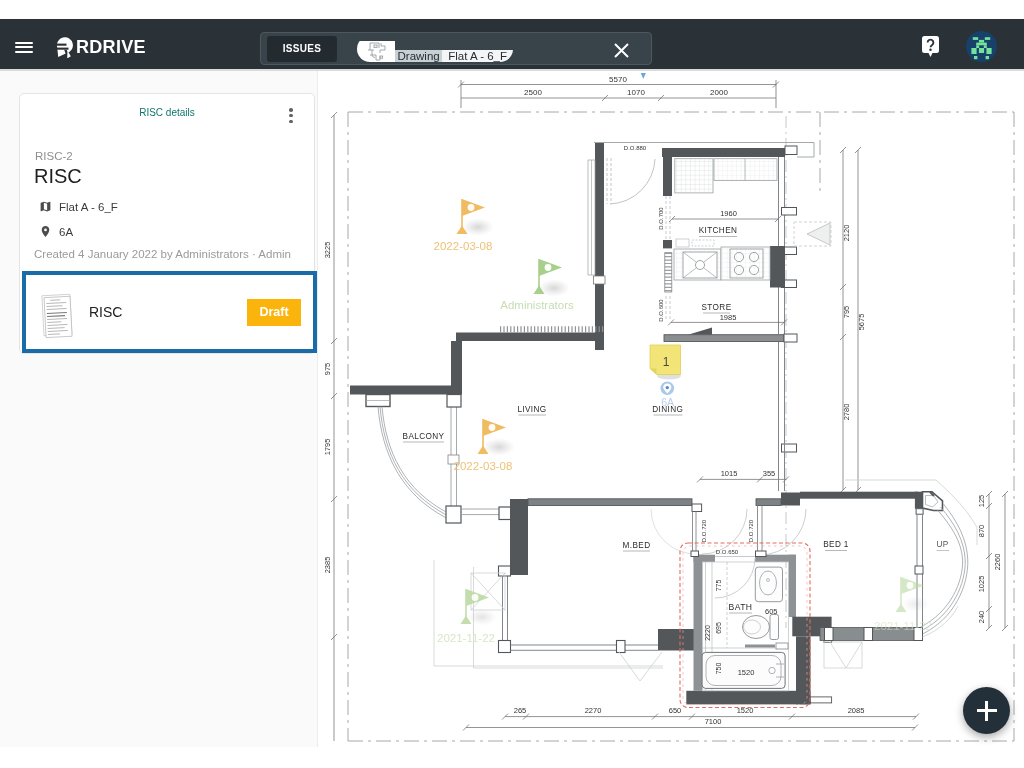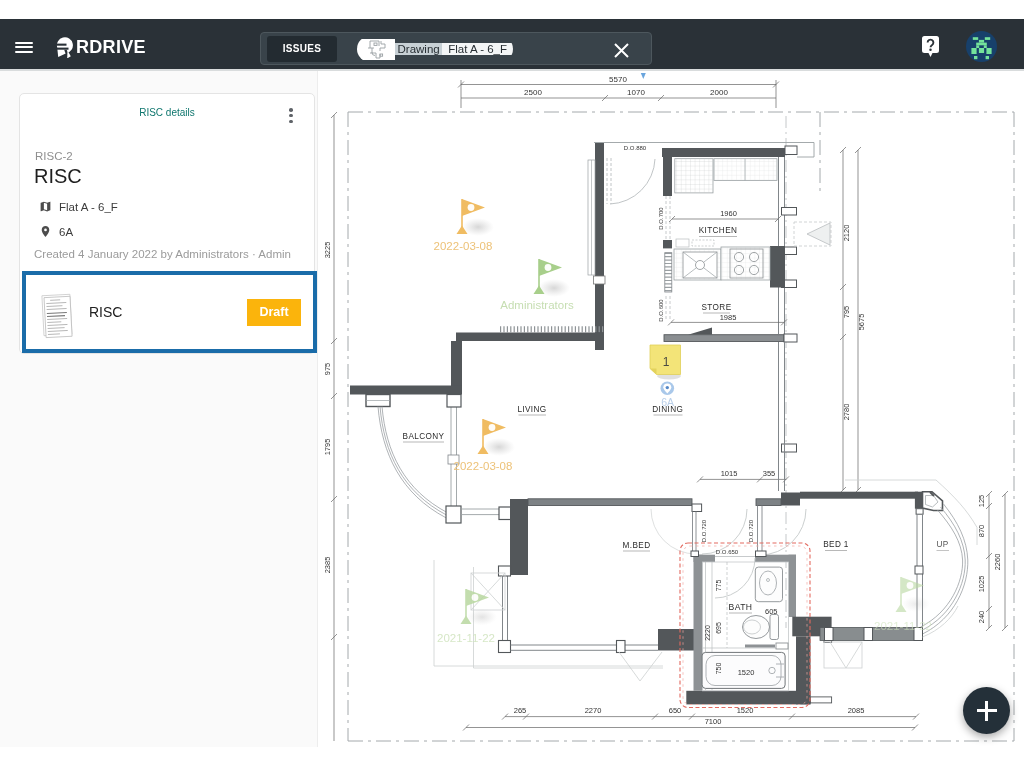--- a/index.html
+++ b/index.html
@@ -4,21 +4,21 @@
 <style>
   * { margin:0; padding:0; box-sizing:border-box; }
   html,body { width:1024px; height:768px; background:#fff; font-family:"Liberation Sans", sans-serif; overflow:hidden; }
   .topbar { position:absolute; left:0; top:19px; width:1024px; height:52px; background:#2a3137; border-bottom:2px solid #d9dcdd; }
   .hamb { position:absolute; left:15px; top:22.5px; width:18px; }
   .hamb div { height:2px; background:#fff; margin-bottom:2.6px; border-radius:1px; }
   .logo { position:absolute; left:56px; top:18px; display:flex; align-items:center; }
   .logo span { color:#fff; font-size:18px; font-weight:bold; letter-spacing:0.3px; margin-left:3px; }
   .toolbar { position:absolute; left:260px; top:12.5px; width:392px; height:33px; background:#39434a; border:1px solid #4d575d; border-radius:4px; }
   .issuesbtn { position:absolute; left:6px; top:3px; width:70px; height:26px; background:#232b31; border-radius:3px; color:#fff; font-size:10px; font-weight:bold; letter-spacing:0.3px; text-align:center; line-height:26px; }
-  .pill { position:absolute; left:96px; top:3.5px; height:26px; display:flex; align-items:center; border-radius:14px; overflow:hidden; }
+  .pill { position:absolute; left:96px; top:3.5px; height:26px; display:flex; align-items:flex-end; border-radius:14px; overflow:hidden; }
   .pill .ic { width:38px; background:#fff; display:flex; align-items:center; justify-content:center; }
   .pill .seg1 { background:#c7d0d5; color:#272e33; font-size:11.5px; display:flex; align-items:center; padding:0 2.5px; }
   .pill .seg2 { background:#f3f5f6; color:#272e33; font-size:11.5px; display:flex; align-items:center; padding:0 6px; }
   .closex { position:absolute; left:351px; top:8px; }
   .helpic { position:absolute; left:922px; top:17px; }
   .avatar { position:absolute; left:966px; top:12px; }
   .sidebar { position:absolute; left:0; top:71px; width:318px; height:676px; background:#fafafa; border-right:1px solid #ededed; }
   .card { position:absolute; left:19px; top:22px; width:296px; height:261px; background:#fff; border:1px solid #e4e4e4; border-radius:5px; }
   .cardtitle { position:absolute; left:0; top:13px; width:100%; text-align:center; font-size:10px; color:#0f766e; }
   .kebab { position:absolute; left:269px; top:14px; }

